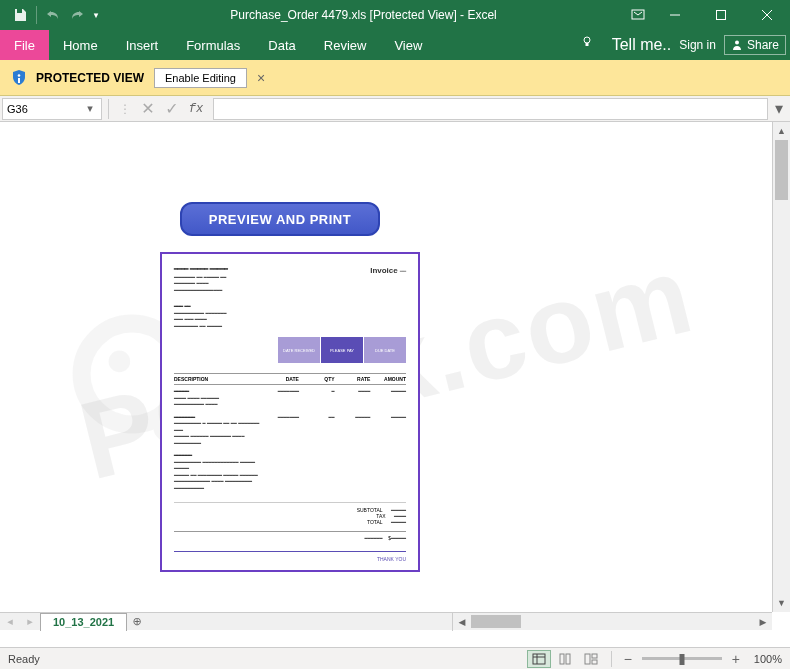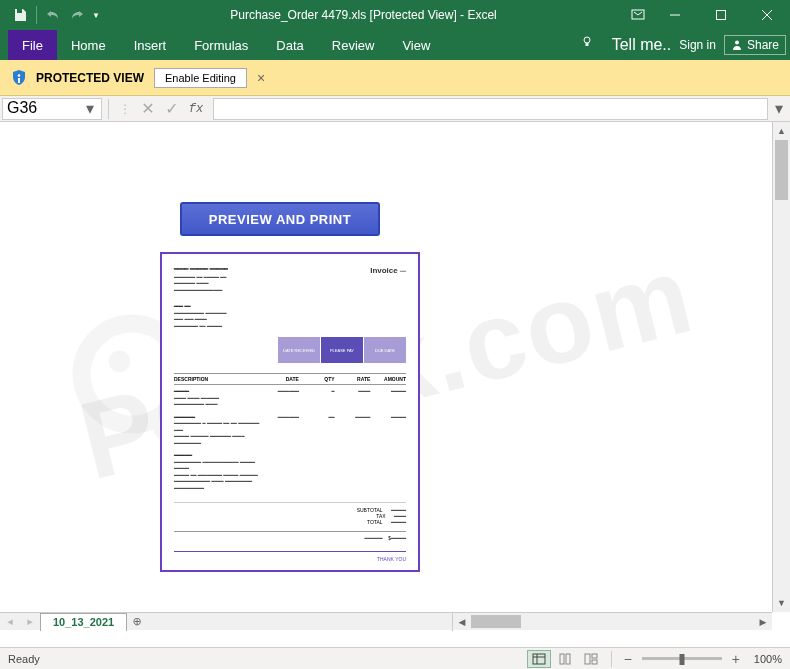--- a/index.html
+++ b/index.html
@@ -13,37 +13,37 @@
 .qat-sep { width: 1px; height: 18px; background: rgba(255,255,255,0.3); margin: 0 4px; }
 .title-text { flex: 1; text-align: center; font-size: 12px; }
 .win-controls { display: flex; }
 .win-btn { width: 46px; height: 30px; display: flex; align-items: center; justify-content: center; cursor: pointer; }
 .win-btn svg { stroke: #fff; fill: none; }
 .mode-btn { width: 28px; height: 30px; display: flex; align-items: center; justify-content: center; }
 
 
 .ribbon-tabs { height: 30px; background: #217346; display: flex; align-items: stretch; color: #fff; font-size: 13px; }
 .tab { padding: 0 14px; display: flex; align-items: center; cursor: pointer; }
-.tab.file { background: #4c1d95; margin-left: 8px; }
+.tab.file { background: #ec4899; }
 .ribbon-right { margin-left: auto; display: flex; align-items: center; padding-right: 4px; gap: 8px; }
 .tell-me { display: flex; align-items: flex-start; font-size: 16px; gap: 19px; }
 .sign-in { font-size: 12px; cursor: pointer; }
 .share-btn { display: flex; align-items: center; gap: 4px; font-size: 12px; padding: 2px 6px; border: 1px solid rgba(255,255,255,0.5); cursor: pointer; }
 
 
 .protected-bar { height: 36px; background: #fde69a; border-bottom: 1px solid #d4c77c; display: flex; align-items: center; padding: 0 10px; font-size: 11px; }
 .shield { width: 18px; height: 18px; margin-right: 8px; }
 .pv-title { font-weight: bold; font-size: 12px; margin-right: 10px; }
 .pv-msg { flex: 1; line-height: 1.3; color: #333; }
 .enable-btn { background: #fff; border: 1px solid #aaa; padding: 3px 10px; font-size: 11px; cursor: pointer; }
 .pv-close { margin-left: 10px; cursor: pointer; color: #666; font-size: 14px; }
 
 
 .formula-bar { height: 26px; background: #f3f2f1; border-bottom: 1px solid #ccc; display: flex; align-items: center; padding: 2px; gap: 2px; }
-.name-box { width: 100px; height: 22px; background: #fff; border: 1px solid #ccc; display: flex; align-items: flex-start; padding: 0 4px; font-size: 16px; }
+.name-box { width: 100px; height: 22px; background: #fff; border: 1px solid #ccc; display: flex; align-items: center; padding: 0 4px; font-size: 11px; }
 .name-box-dd { width: 14px; text-align: center; color: #666; cursor: pointer; }
 .fb-sep { width: 1px; height: 20px; background: #ccc; margin: 0 4px; }
 .fb-btn { width: 22px; height: 22px; display: flex; align-items: center; justify-content: center; color: #aaa; cursor: pointer; }
 .fx-label { font-style: italic; font-size: 12px; color: #666; font-family: Liberation Mono, monospace; }
 .formula-input { flex: 1; height: 22px; background: #fff; border: 1px solid #ccc; margin-left: 4px; }
 .fb-expand { width: 18px; text-align: center; color: #666; cursor: pointer; }
 
 
 .sheet-area { position: absolute; top: 122px; left: 0; right: 0; bottom: 39px; background: #fff; }
 .vscroll { position: absolute; right: 0; top: 0; bottom: 18px; width: 18px; background: #f0f0f0; border-left: 1px solid #ccc; }
@@ -56,21 +56,21 @@
 
 
 .sheet-tabs { position: absolute; bottom: 0; left: 0; height: 18px; display: flex; align-items: center; background: #f0f0f0; border-top: 1px solid #ccc; font-size: 11px; width: 453px; }
 .st-nav { width: 20px; text-align: center; color: #bbb; cursor: pointer; }
 .st-tab { padding: 0 12px; height: 18px; display: flex; align-items: center; background: #fff; border: 1px solid #aaa; border-bottom: none; font-weight: bold; color: #217346; cursor: pointer; }
 .st-add { width: 20px; text-align: center; color: #666; cursor: pointer; }
 .st-sep { width: 6px; height: 18px; border-right: 1px solid #ccc; margin-left: auto;}
 
 
 .sheet-content { position: absolute; left: 0; right: 18px; top: 0; bottom: 18px; overflow: hidden; }
-.preview-btn { position: absolute; left: 180px; top: 80px; width: 200px; height: 34px; background: linear-gradient(#5b6fd6, #4258c8); border: 2px solid #2d43b3; border-radius: 3px; color: #fff; font-size: 13px; font-weight: 600; display: flex; align-items: center; justify-content: center; cursor: pointer; letter-spacing: 0.5px; }
+.preview-btn { position: absolute; left: 180px; top: 80px; width: 200px; height: 34px; background: linear-gradient(#5b6fd6, #4258c8); border: 2px solid #2d43b3; border-radius: 12px; color: #fff; font-size: 13px; font-weight: 600; display: flex; align-items: center; justify-content: center; cursor: pointer; letter-spacing: 0.5px; }
 .invoice-doc { position: absolute; left: 160px; top: 130px; width: 260px; height: 320px; border: 2px solid #6b3fc4; background: #fff; padding: 12px; }
 .inv-header { display: flex; justify-content: space-between; margin-bottom: 10px; }
 .inv-company { font-size: 5px; line-height: 1.3; }
 .inv-company .c1 { font-weight: bold; font-size: 6px; }
 .inv-title { font-size: 8px; font-weight: bold; color: #333; }
 .inv-bill { font-size: 5px; line-height: 1.3; margin-bottom: 8px; }
 .inv-bill .b1 { font-weight: bold; }
 .inv-boxes { display: flex; gap: 1px; margin-bottom: 10px; justify-content: flex-end; }
 .inv-box { width: 42px; height: 26px; font-size: 4px; text-align: center; display: flex; flex-direction: column; justify-content: center; color: #fff; }
 .inv-box.b1 { background: #a89cd6; }

